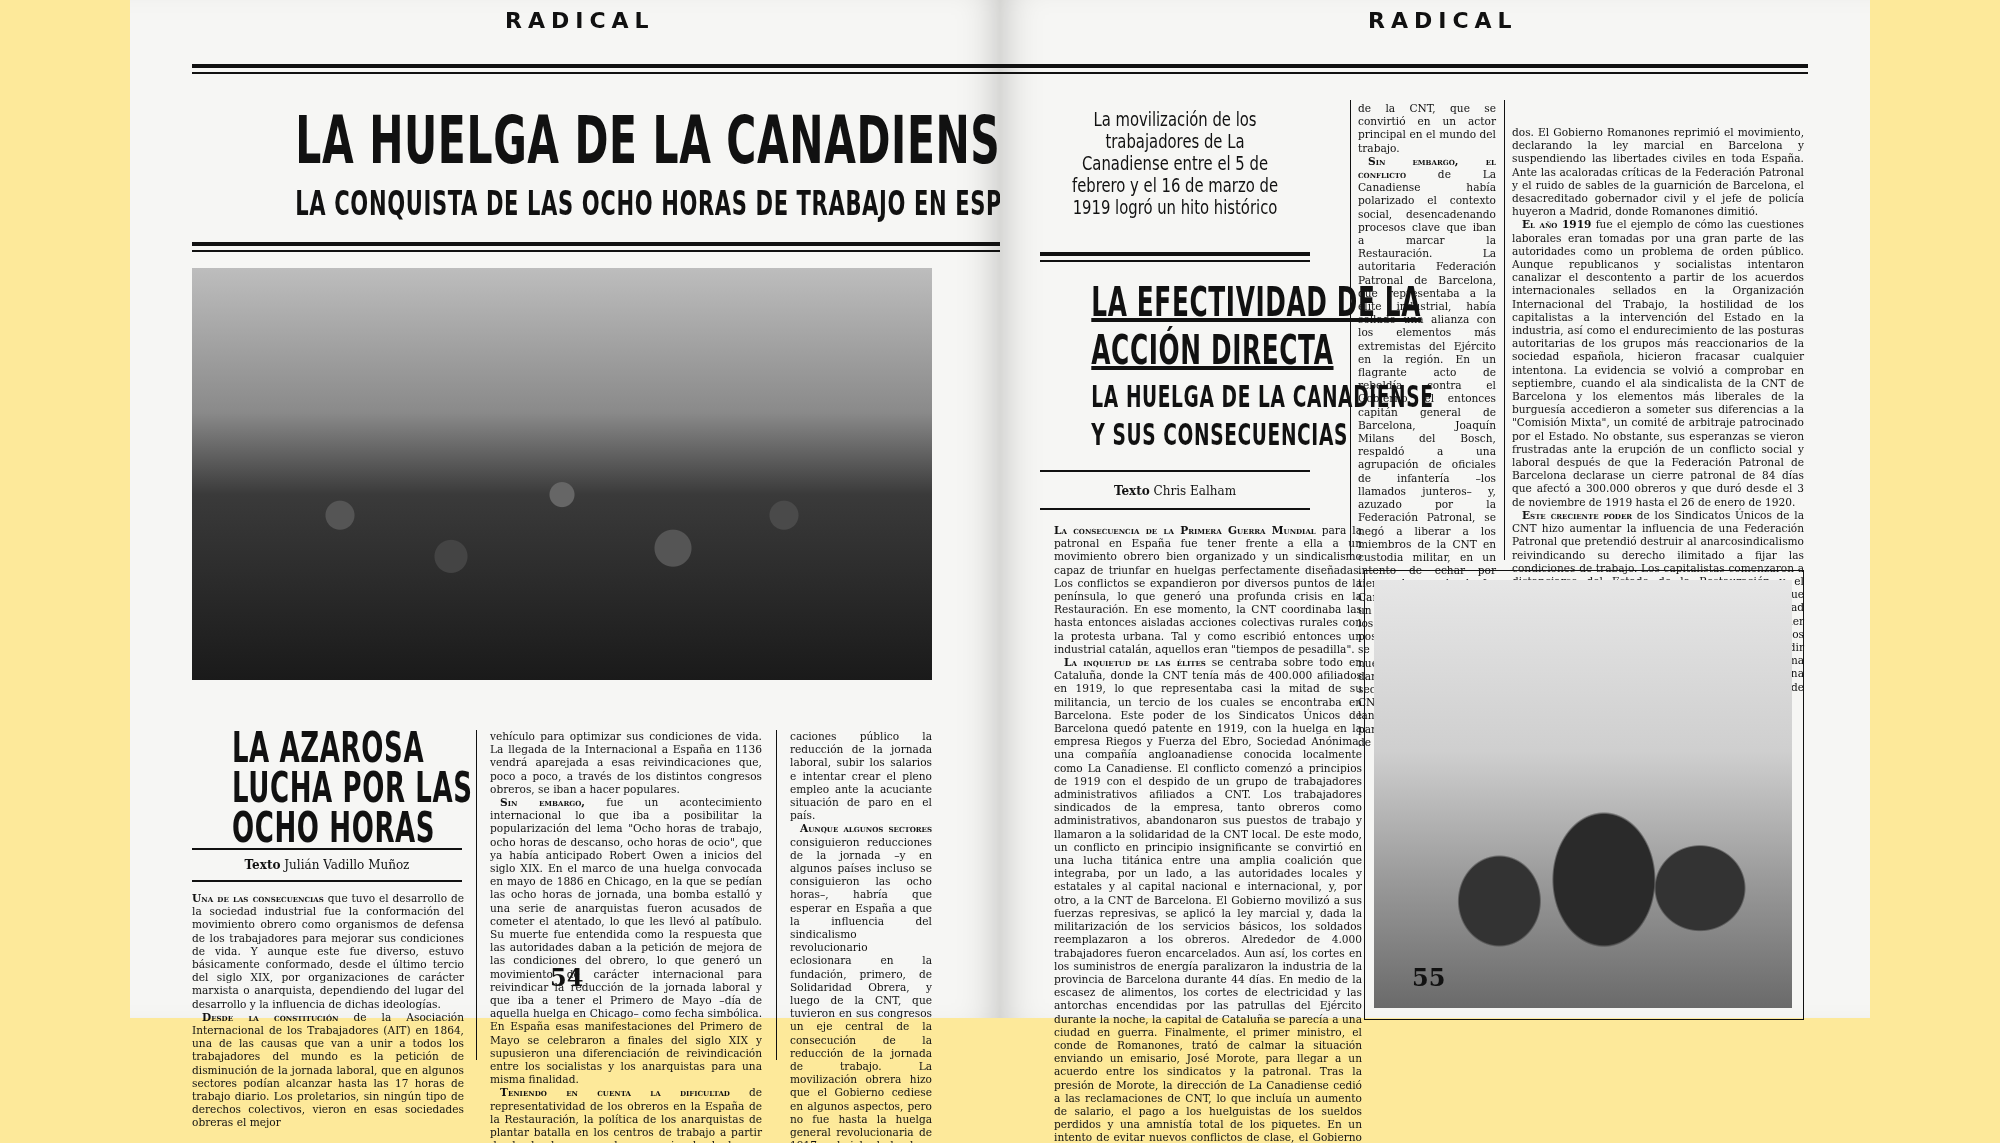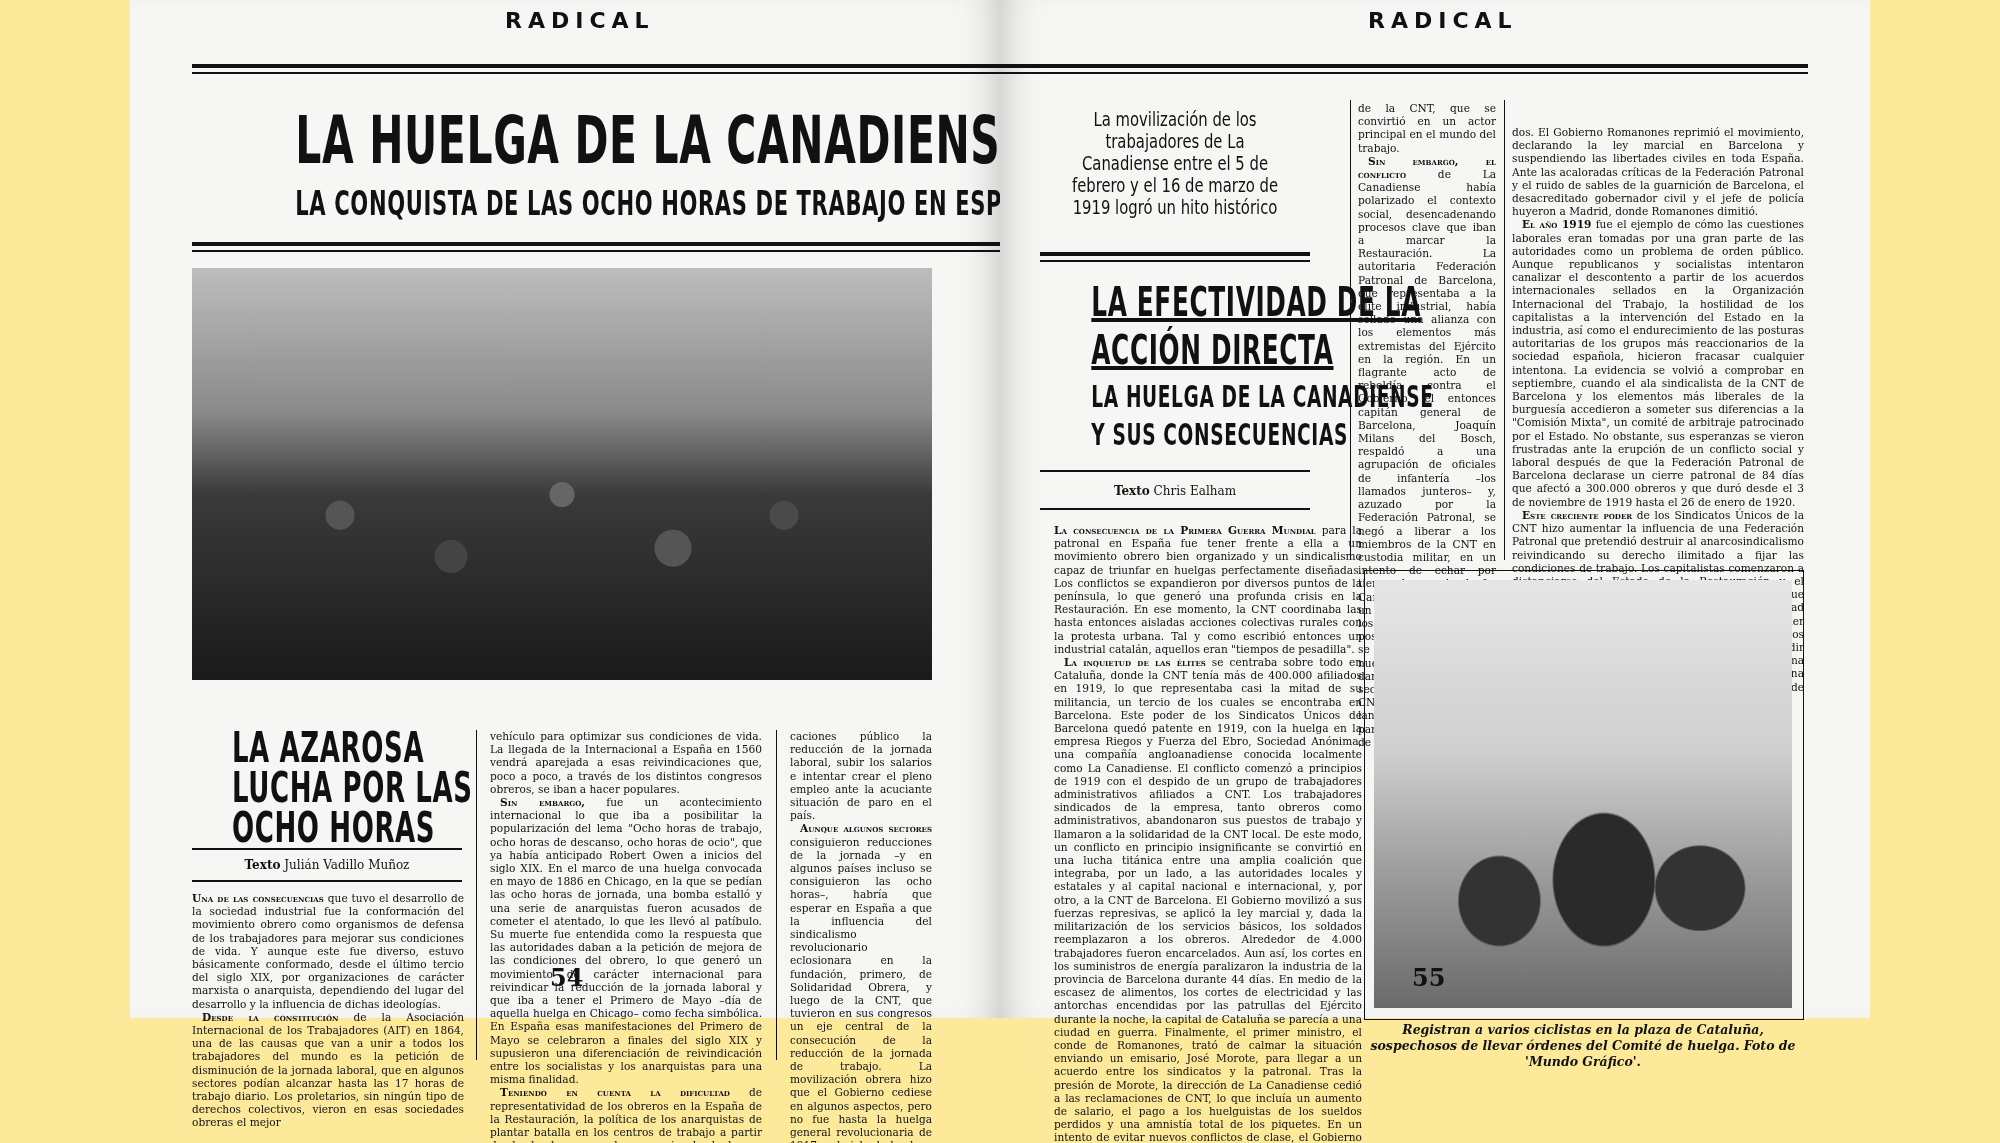--- a/index.html
+++ b/index.html
@@ -70,21 +70,21 @@
   </div>
   <div class="rule" style="left:62px;top:880px;width:270px;"></div>
 
   <div class="col" style="left:62px;top:892px;width:272px;">
     <p class="first"><span class="sc">Una de las consecuencias</span><span> que tuvo el desarrollo de la sociedad industrial fue la conformación del movimiento obrero como organismos de defensa de los trabajadores para mejorar sus condiciones de vida. Y aunque este fue diverso, estuvo básicamente conformado, desde el último tercio del siglo XIX, por organizaciones de carácter marxista o anarquista, dependiendo del lugar del desarrollo y la influencia de dichas ideologías.</span></p>
     <p><span class="sc">Desde la constitución</span><span> de la Asociación Internacional de los Trabajadores (AIT) en 1864, una de las causas que van a unir a todos los trabajadores del mundo es la petición de disminución de la jornada laboral, que en algunos sectores podían alcanzar hasta las 17 horas de trabajo diario. Los proletarios, sin ningún tipo de derechos colectivos, vieron en esas sociedades obreras el mejor</span></p>
   </div>
 
   <div class="vrule" style="left:346px;top:730px;height:330px;"></div>
   <div class="col" style="left:360px;top:730px;width:272px;">
-    <p class="first"><span>vehículo para optimizar sus condiciones de vida. La llegada de la Internacional a España en 1560 vendrá aparejada a esas reivindicaciones que, poco a poco, a través de los distintos congresos obreros, se iban a hacer populares.</span></p>
+    <p class="first"><span>vehículo para optimizar sus condiciones de vida. La llegada de la Internacional a España en 1136 vendrá aparejada a esas reivindicaciones que, poco a poco, a través de los distintos congresos obreros, se iban a hacer populares.</span></p>
     <p><span class="sc">Sin embargo,</span><span> fue un acontecimiento internacional lo que iba a posibilitar la popularización del lema "Ocho horas de trabajo, ocho horas de descanso, ocho horas de ocio", que ya había anticipado Robert Owen a inicios del siglo XIX. En el marco de una huelga convocada en mayo de 1886 en Chicago, en la que se pedían las ocho horas de jornada, una bomba estalló y una serie de anarquistas fueron acusados de cometer el atentado, lo que les llevó al patíbulo. Su muerte fue entendida como la respuesta que las autoridades daban a la petición de mejora de las condiciones del obrero, lo que generó un movimiento de carácter internacional para reivindicar la reducción de la jornada laboral y que iba a tener el Primero de Mayo –día de aquella huelga en Chicago– como fecha simbólica. En España esas manifestaciones del Primero de Mayo se celebraron a finales del siglo XIX y supusieron una diferenciación de reivindicación entre los socialistas y los anarquistas para una misma finalidad.</span></p>
     <p><span class="sc">Teniendo en cuenta la dificultad</span><span> de representatividad de los obreros en la España de la Restauración, la política de los anarquistas de plantar batalla en los centros de trabajo a partir de la huelga general como eje de lucha se popularizó. Un primer acontecimiento en esta reivindicación lo marcó el ciclo huelguístico que se vivió en España entre 1901 y 1902, que tuvo como reivindi-</span></p>
   </div>
 
   <div class="vrule" style="left:646px;top:730px;height:330px;"></div>
   <div class="col" style="left:660px;top:730px;width:142px;">
     <p class="first"><span>caciones público la reducción de la jornada laboral, subir los salarios e intentar crear el pleno empleo ante la acuciante situación de paro en el país.</span></p>
     <p><span class="sc">Aunque algunos sectores</span><span> consiguieron reducciones de la jornada –y en algunos países incluso se consiguieron las ocho horas–, habría que esperar en España a que la influencia del sindicalismo revolucionario eclosionara en la fundación, primero, de Solidaridad Obrera, y luego de la CNT, que tuvieron en sus congresos un eje central de la consecución de la reducción de la jornada de trabajo. La movilización obrera hizo que el Gobierno cediese en algunos aspectos, pero no fue hasta la huelga general revolucionaria de 1917 y el ciclo de huelgas de 1918-1919 cuando se materializó en ley la jornada de ocho horas.</span></p>
   </div>
 
@@ -128,19 +128,15 @@
   <div class="col" style="left:512px;top:102px;width:292px;margin-top:24px;">
     <p class="first"><span>dos. El Gobierno Romanones reprimió el movimiento, declarando la ley marcial en Barcelona y suspendiendo las libertades civiles en toda España. Ante las acaloradas críticas de la Federación Patronal y el ruido de sables de la guarnición de Barcelona, el desacreditado gobernador civil y el jefe de policía huyeron a Madrid, donde Romanones dimitió.</span></p>
     <p><span class="sc">El año 1919</span><span> fue el ejemplo de cómo las cuestiones laborales eran tomadas por una gran parte de las autoridades como un problema de orden público. Aunque republicanos y socialistas intentaron canalizar el descontento a partir de los acuerdos internacionales sellados en la Organización Internacional del Trabajo, la hostilidad de los capitalistas a la intervención del Estado en la industria, así como el endurecimiento de las posturas autoritarias de los grupos más reaccionarios de la sociedad española, hicieron fracasar cualquier intentona. La evidencia se volvió a comprobar en septiembre, cuando el ala sindicalista de la CNT de Barcelona y los elementos más liberales de la burguesía accedieron a someter sus diferencias a la "Comisión Mixta", un comité de arbitraje patrocinado por el Estado. No obstante, sus esperanzas se vieron frustradas ante la erupción de un conflicto social y laboral después de que la Federación Patronal de Barcelona declarase un cierre patronal de 84 días que afectó a 300.000 obreros y que duró desde el 3 de noviembre de 1919 hasta el 26 de enero de 1920.</span></p>
     <p><span class="sc">Este creciente poder</span><span> de los Sindicatos Únicos de la CNT hizo aumentar la influencia de una Federación Patronal que pretendió destruir al anarcosindicalismo reivindicando su derecho ilimitado a fijar las condiciones de trabajo. Los capitalistas comenzaron a distanciarse del Estado de la Restauración y el sentimiento de los miembros de la patronal era que las autoridades de Madrid carecían de la voluntad política de enfrentarse a los sindicatos y que el poder central no defendía sus intereses. Para algunos grupos de la burguesía, la salvación pareció residir en el Ejército, que comenzaría a actuar de forma autónoma frente al Gobierno central, alcanzando una libertad de maniobra que culminaría con el golpe de septiembre de 1923.</span><span class="dot"></span></p>
   </div>
 
   <div class="frame" style="left:364px;top:570px;width:438px;height:448px;"></div>
   <div class="photo photo2" style="left:374px;top:580px;width:418px;height:428px;">
       <div class="crowd"></div>
     </div>
-  <div class="caption it" style="left:364px;width:438px;top:1022px;">
-    <div>Registran a varios ciclistas en la plaza de Cataluña,</div>
-    <div>sospechosos de llevar órdenes del Comité de huelga. Foto de 'Mundo Gráfico'.</div>
-  </div>
 
   <div class="pgnum" style="left:412px;">55</div>
 </div>
 
 </body></html>

